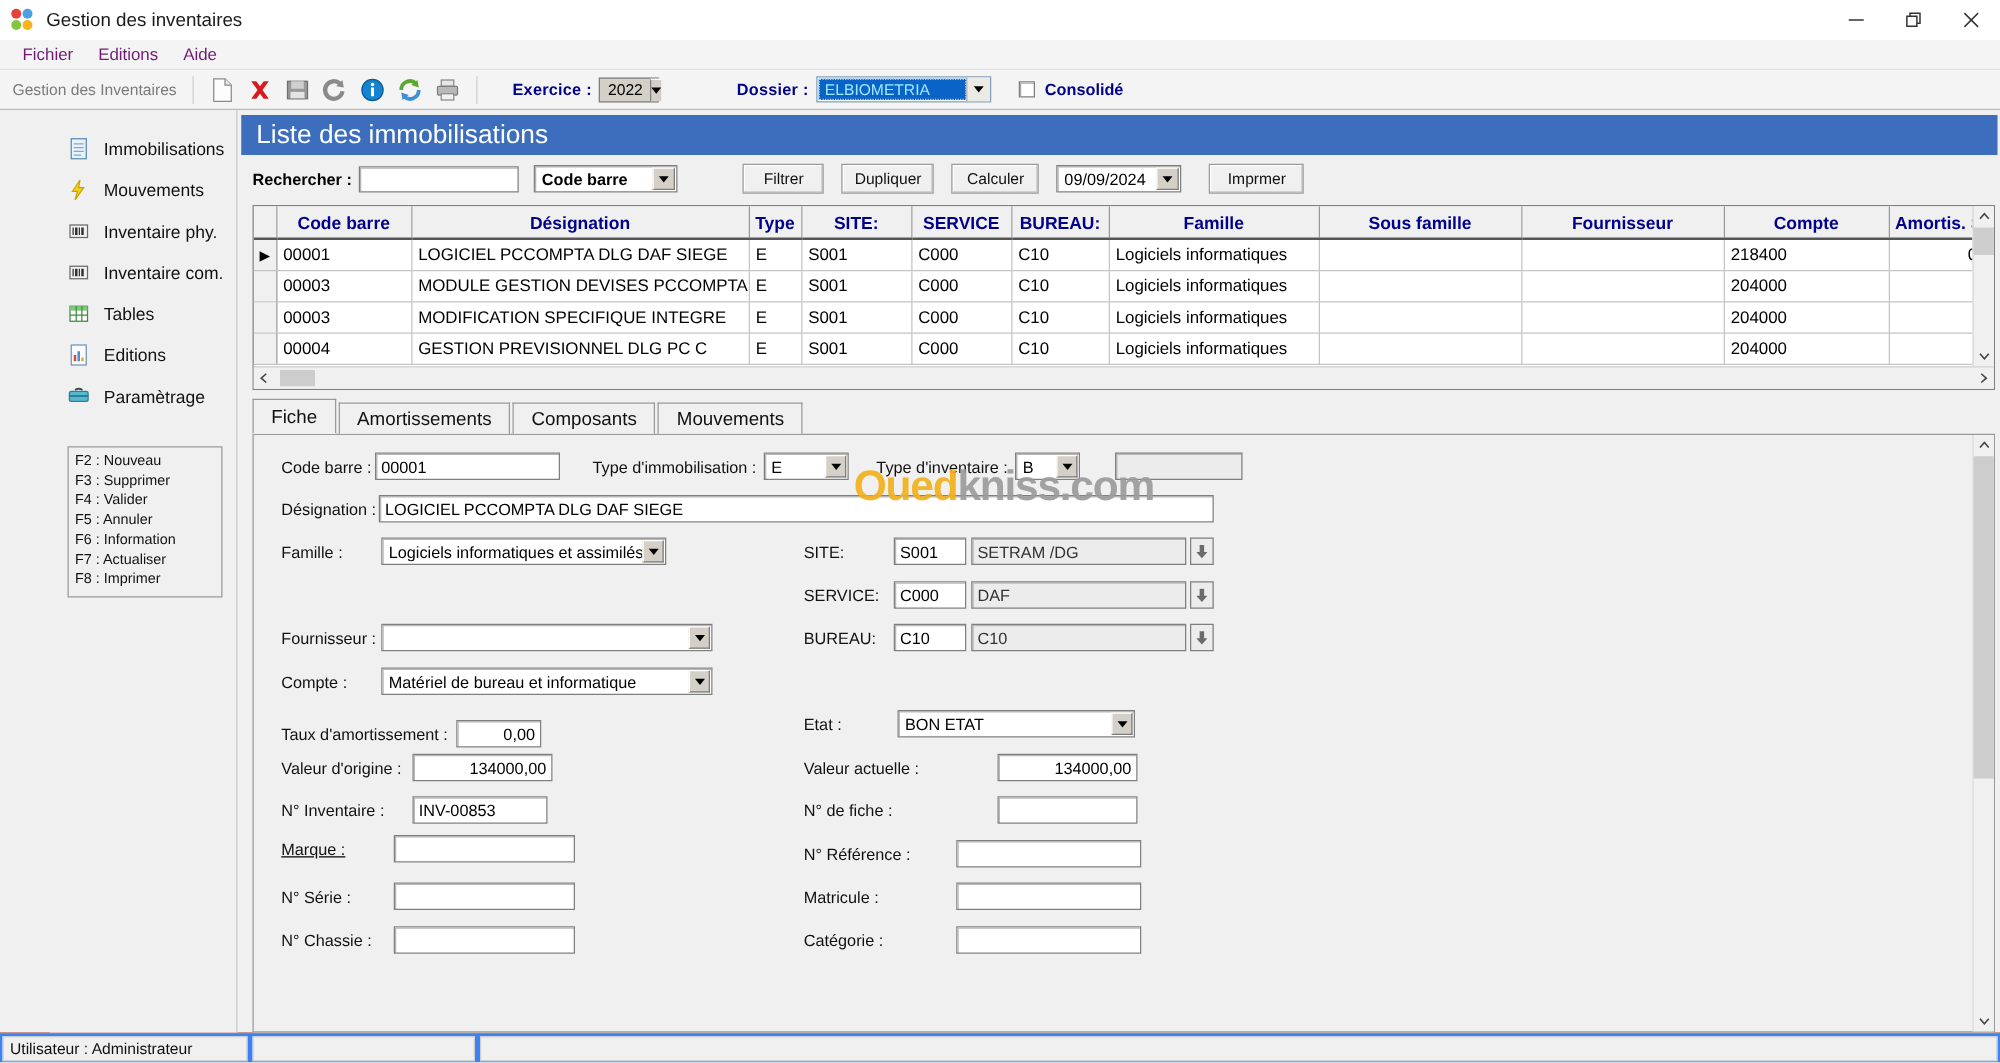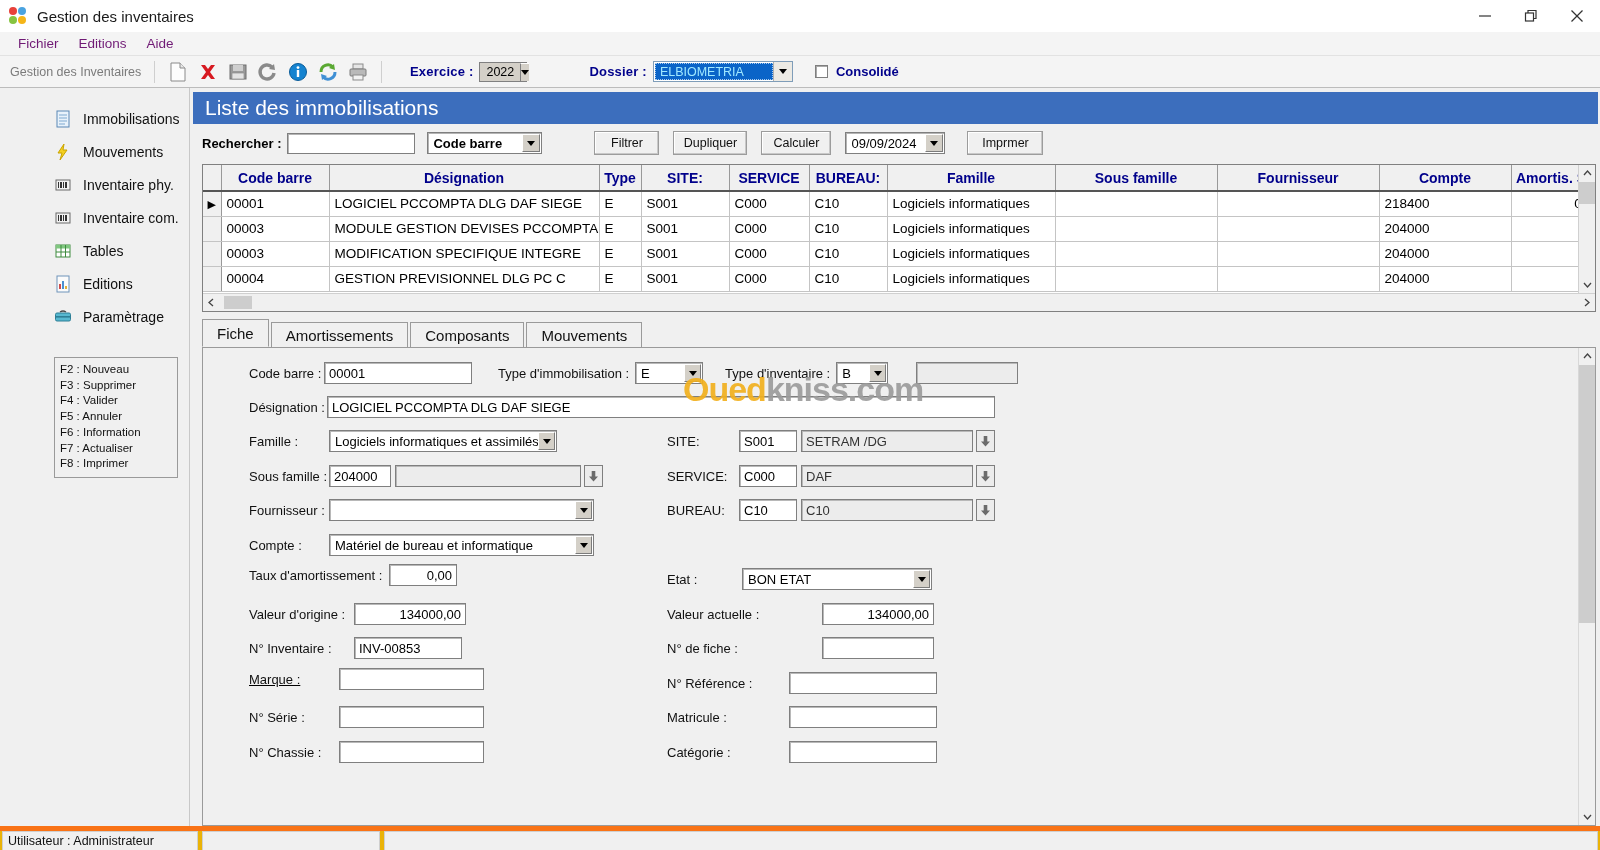--- a/index.html
+++ b/index.html
@@ -141,21 +141,21 @@
   .tab {
     height:25px; padding:0 14px; display:flex; align-items:center; font-size:15px;
     background:#f0f0f0; border:1px solid #9a9a9a; border-bottom:none; margin-right:2px; color:#111;
   }
   .tab.active { height:28px; font-weight:normal; background:#f0f0f0; border-bottom:1px solid #f0f0f0; z-index:2;}
 
   
   .formpanel { flex:1; margin:0 4px 0 12px; border:1px solid #9a9a9a; border-top:none; background:#f0f0f0; display:flex; min-height:0; position:relative; }
   .formbody { flex:1; position:relative; padding: 14px 0 0 0; min-width:0;}
   .frow { position:absolute; display:flex; align-items:center; }
-  .flabel { font-size:13px; color:#111;margin-left:24px; }
+  .flabel { font-size:13px; color:#111; }
   .fin {
     height:22px; border:1px solid #7f7f7f; background:#fff; font-size:13px; color:#000;
     display:flex; align-items:center; padding:0 4px; box-shadow: inset 1px 1px 0 #b8b8b8;
   }
   .fin.ro { background:#ececec; color:#333; }
   .fin.right { justify-content:flex-end; }
   .fcombo {
     height:22px; border:1px solid #7f7f7f; background:#fff; font-size:13px; display:flex; align-items:center;
     box-shadow: inset 1px 1px 0 #b8b8b8;
   }
@@ -171,21 +171,21 @@
 
   
   .watermark {
     position:absolute; left:645px; top:396px; font-size:34px; font-weight:bold; letter-spacing:-1px;
     font-family:"Liberation Sans", sans-serif; pointer-events:none; z-index:5; opacity:.92; white-space:nowrap;
   }
   .wm-a { color:#f2b01e; }
   .wm-b { color:#9c9c9c; }
 
   
-  .statusbar { flex:0 0 24px; height:24px; background:#eab308; border-top:5px solid #f97316; display:flex; align-items:flex-start; }
+  .statusbar { flex:0 0 24px; height:24px; background:#3b82f6; border-top:1px solid #f97316; display:flex; align-items:center; }
   .st-cell { height:20px; border:1px solid #cfcfcf; background:#f0f0f0; margin:0 2px; display:flex; align-items:center; padding:0 5px; font-size:12.5px; color:#111; }
 </style>
 </head>
 <body>
 
 <div class="app">
 
   <div class="titlebar">
     <div class="tb-icon">
       <span class="q q1"></span>
@@ -590,28 +590,20 @@
           <div class="frow" style="left:22px; top:82px;">
             <span class="flabel" style="width:80px;">Famille :</span>
             <span class="fcombo" style="width:228px;">
               <span class="v">Logiciels informatiques et assimilés ,</span>
               <span class="a">
                   <i class="arrow-d"></i>
                 </span>
             </span>
           </div>
 
-          <div class="frow" style="left:22px; top:117px;">
-            <span class="flabel" style="width:80px;">Sous famille :</span>
-            <span class="fin" style="width:62px;">204000</span>
-            <span class="fin ro" style="width:186px; margin-left:4px;"></span>
-            <span class="lookupbtn" style="margin-left:3px;">
-                <i class="d"></i>
-              </span>
-          </div>
 
           <div class="frow" style="left:22px; top:151px;">
             <span class="flabel" style="width:80px;">Fournisseur :</span>
             <span class="fcombo" style="width:265px;">
               <span class="v"></span>
               <span class="a">
                   <i class="arrow-d"></i>
                 </span>
             </span>
           </div>
@@ -646,21 +638,21 @@
 
           <div class="frow" style="left:440px; top:151px;">
             <span class="flabel" style="width:72px;">BUREAU:</span>
             <span class="fin" style="width:58px;">C10</span>
             <span class="fin ro" style="width:172px; margin-left:4px;">C10</span>
             <span class="lookupbtn" style="margin-left:3px;">
                 <i class="d"></i>
               </span>
           </div>
 
-          <div class="frow" style="left:22px; top:216px;">
+          <div class="frow" style="left:22px; top:228px;">
             <span class="flabel" style="width:140px;">Taux d'amortissement :</span>
             <span class="fin right" style="width:68px;">0,00</span>
           </div>
 
           <div class="frow" style="left:440px; top:220px;">
             <span class="flabel" style="width:75px;">Etat :</span>
             <span class="fcombo" style="width:190px;gap:28px;">
               <span class="v">BON ETAT</span>
               <span class="a">
                   <i class="arrow-d"></i>

